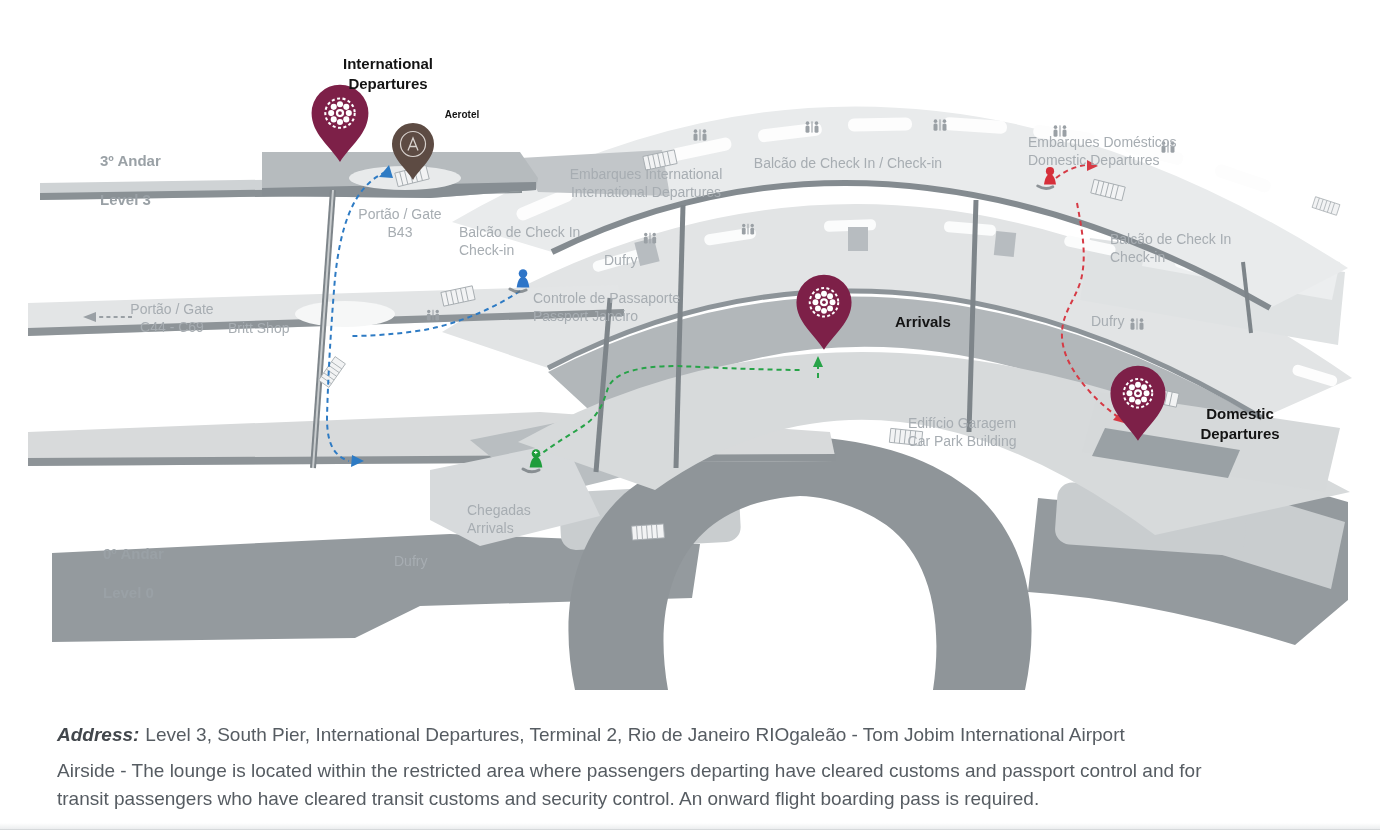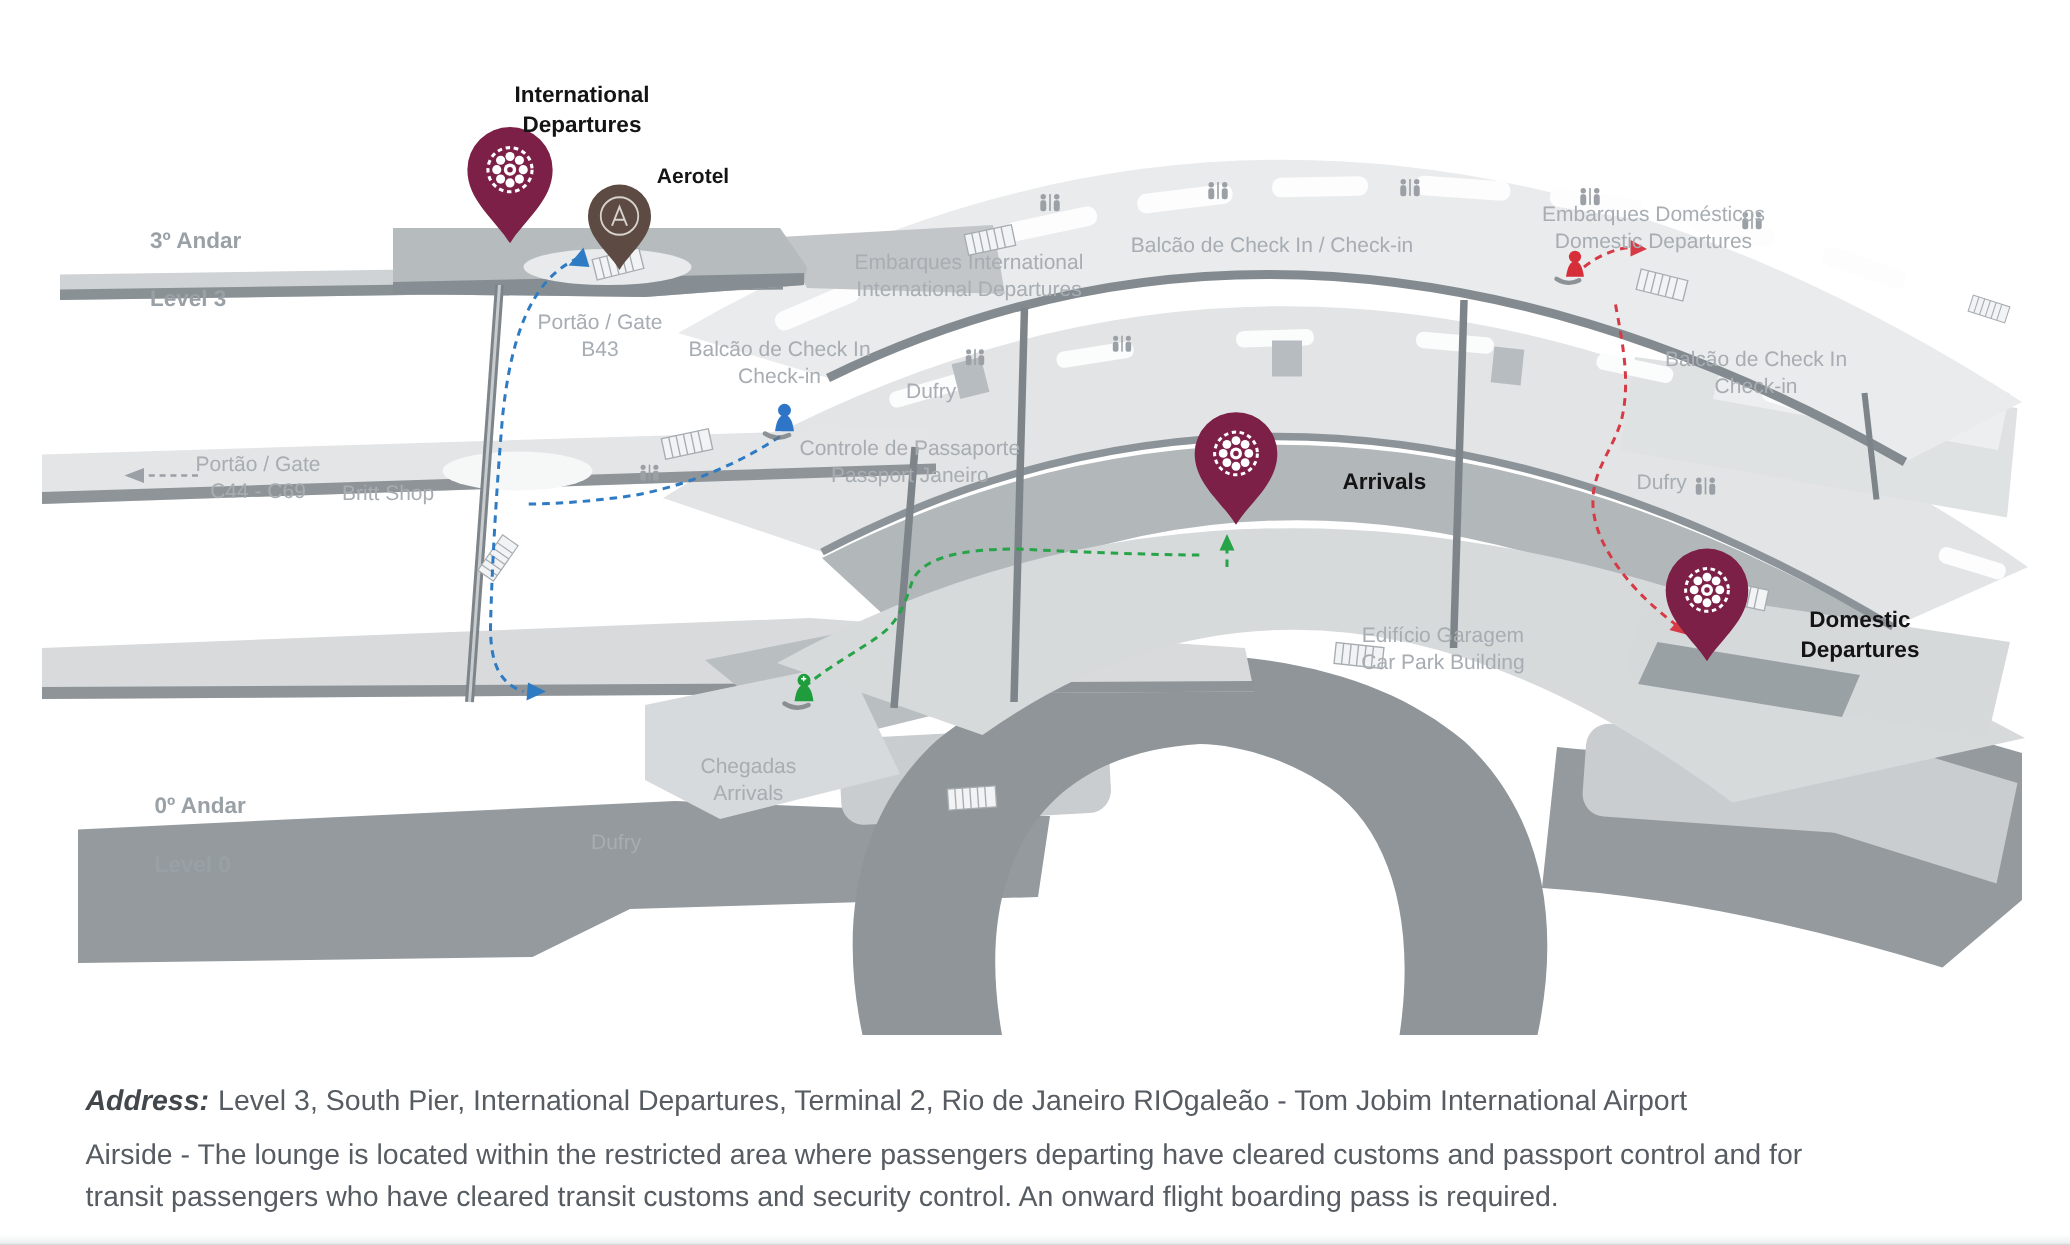--- a/index.html
+++ b/index.html
@@ -1,24 +1,24 @@
 <!DOCTYPE html>
 <html><head>
 <meta charset="utf-8">
 <style>
   html,body{margin:0;padding:0;background:#fff;}
   .stage{position:relative;width:1380px;height:830px;background:#ffffff;overflow:hidden;
          font-family:"Liberation Sans",sans-serif;}
   .map-svg{position:absolute;left:0;top:0;}
   .lvl{position:absolute;color:#9aa1a6;font:600 15px/1.3 "Liberation Sans",sans-serif;white-space:pre-line;}
   .glabel{position:absolute;color:#a7adb2;font:400 14px/1.25 "Liberation Sans",sans-serif;white-space:nowrap;}
-  .glabel .l2{display:block;text-align:center;}
+  .glabel .l2{display:block;}
   .center{transform:translateX(-50%);text-align:center;}
   .blabel{position:absolute;color:#141414;font:700 15px/1.3 "Liberation Sans",sans-serif;white-space:nowrap;margin-left:48px;}
-  .blabel.small{font-size:14px;}
+  .blabel.small{font-size:10px;}
   .footer-line{position:absolute;left:57px;color:#565c62;font:400 19px/1.35 "Liberation Sans",sans-serif;white-space:nowrap;}
   .footer-line b{color:#42474c;font-weight:700;margin-right:6px;font-style:italic;}
   .bottom-rule{position:absolute;left:0;right:0;bottom:0;height:6px;
                background:linear-gradient(#ffffff,#eceeef);border-bottom:1px solid #d6d9db;}
 </style>
 </head>
 <body>
 
 <div class="stage">
 
@@ -208,21 +208,21 @@
     <use href="#lounge-pin" transform="translate(340,119) scale(0.98)"></use>
     <use href="#hotel-pin" transform="translate(413,148)"></use>
     <use href="#lounge-pin" transform="translate(824,308) scale(0.95)"></use>
     <use href="#lounge-pin" transform="translate(1138,399) scale(0.95)"></use>
   </svg>
 
   <div class="lvl" style="left:100px;top:131px">
     <span>3º Andar</span><br>
     <span>Level 3</span>
   </div>
-  <div class="lvl" style="left:103px;top:508px">
+  <div class="lvl" style="left:103px;top:524px">
     <span>0º Andar</span><br>
     <span>Level 0</span>
   </div>
 
   <div class="blabel center" style="left:340px;top:54px">
     <span>International</span><br>
     <span>Departures</span>
   </div>
   <div class="blabel small center" style="left:414px;top:108px">Aerotel</div>
   <div class="blabel" style="left:847px;top:312px">Arrivals</div>

